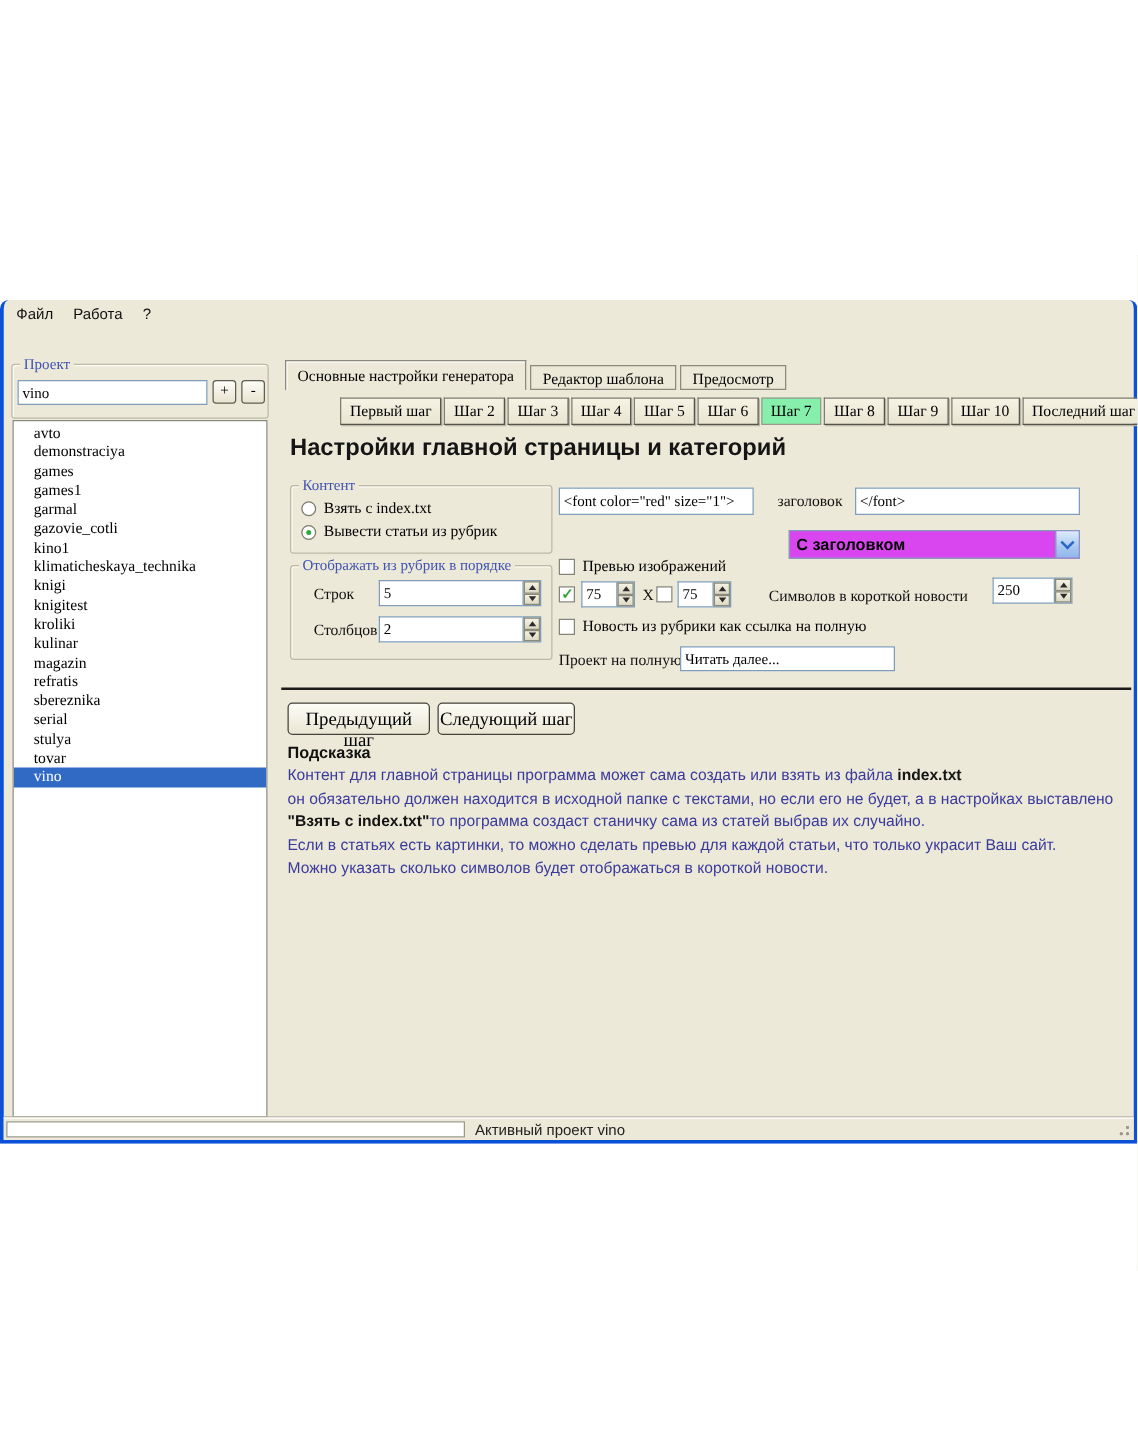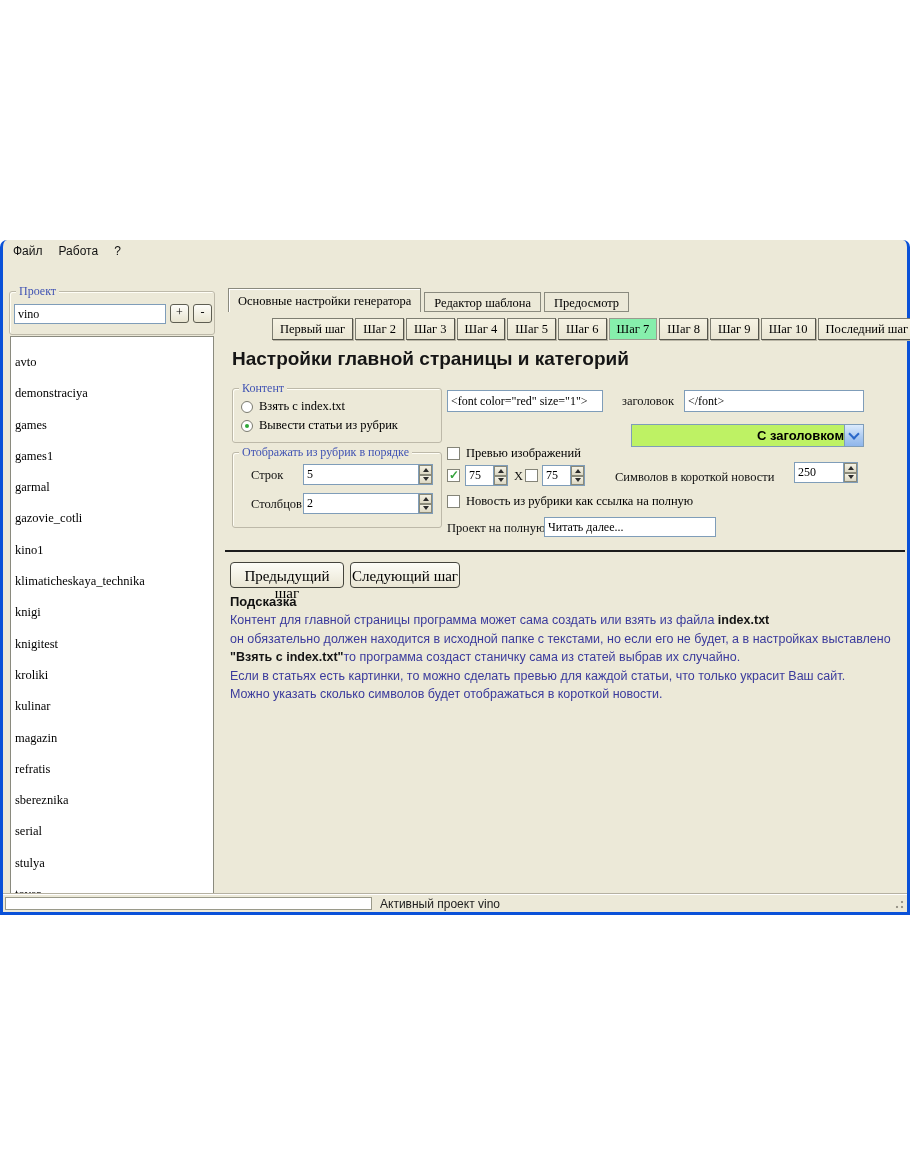--- a/index.html
+++ b/index.html
@@ -30,21 +30,21 @@
               font-family:"Liberation Serif","DejaVu Serif",serif;font-size:12px;}
   .xp-input{position:absolute;box-sizing:border-box;border:1px solid #7f9db9;background:#fff;
             font-family:"Liberation Serif","DejaVu Serif",serif;font-size:12px;padding:1px 3px;height:20px;}
   .smallbtn{position:absolute;width:19px;height:19px;box-sizing:border-box;border:1px solid #5e5e52;border-radius:3px;
             background:linear-gradient(180deg,#fdfdf9,#e8e4d0);font-size:12px;line-height:15px;text-align:center;
             font-family:"Liberation Serif","DejaVu Serif",serif;}
   
   .listbox{position:absolute;left:7px;top:48px;width:204px;bottom:1px;background:#fff;
            border:1px solid #8a8a7e;box-sizing:border-box;overflow:hidden;
            font-family:"Liberation Serif","DejaVu Serif",serif;font-size:12.5px;padding-top:2px;}
-  .list-item{height:15.3px;line-height:15.3px;padding-left:4px;white-space:nowrap;color:#000;margin-top:16px;}
+  .list-item{height:15.3px;line-height:15.3px;padding-left:16px;white-space:nowrap;color:#000;}
   .list-item.selected{background:#316ac5;color:#fff;}
   
   .tabstrip{position:absolute;left:225px;top:0;display:flex;align-items:flex-end;}
   .tab{box-sizing:border-box;border:1px solid #8a8a7e;background:#ece9d8;padding:3px 9px 4px 9px;
        font-family:"Liberation Serif","DejaVu Serif",serif;font-size:12.5px;margin-right:3px;height:20px;}
   .tab.active{height:24px;padding-top:5px;border-bottom:none;background:#ece9d8;box-shadow:inset 1px 1px 0 #fff;}
   
   .stepstrip{position:absolute;left:225px;top:30px;display:flex;padding-left:44px;}
   .step{box-sizing:border-box;border:1px solid #7d7d71;border-bottom-color:#55554c;border-right-color:#55554c;
         background:linear-gradient(180deg,#f6f3e4,#e9e5d2);padding:3px 7px;margin-right:2px;height:22px;
@@ -64,21 +64,21 @@
   .spin{position:absolute;display:flex;height:21px;box-sizing:border-box;}
   .spin input{width:calc(100% - 15px);box-sizing:border-box;border:1px solid #7f9db9;border-right:none;
               font-family:"Liberation Serif","DejaVu Serif",serif;font-size:12px;padding:1px 3px;}
   .spinbtns{width:15px;display:flex;flex-direction:column;border:1px solid #7f9db9;box-sizing:border-box;}
   .spinbtn{flex:1;background:linear-gradient(180deg,#f5f2e4,#dcd8c4);border:1px solid #8a8a7a;margin:0;
            display:flex;align-items:center;justify-content:center;}
   .spinbtn.up:before{content:"";border-left:3px solid transparent;border-right:3px solid transparent;border-bottom:4px solid #2b2b2b;}
   .spinbtn.down:before{content:"";border-left:3px solid transparent;border-right:3px solid transparent;border-top:4px solid #2b2b2b;}
   
   .dropdown{position:absolute;left:628px;top:136px;width:233px;height:23px;box-sizing:border-box;
-            border:1px solid #7f9db9;background:#bef264;display:flex;align-items:center;text-align:right;}
+            border:1px solid #7f9db9;background:#d946ef;display:flex;align-items:center;}
   .dropdown .val{flex:1;font-weight:bold;font-size:13px;padding-left:5px;}
   .dd-btn{width:18px;height:100%;background:linear-gradient(180deg,#dcebfd,#a9c8f0 60%,#8fb6ec);
           border-left:1px solid #7f9db9;display:flex;align-items:center;justify-content:center;}
   .dd-chev{width:6px;height:6px;border-right:2px solid #2a67c9;border-bottom:2px solid #2a67c9;
            transform:rotate(45deg);margin-top:-3px;}
   
   .separator{position:absolute;left:222px;top:262px;width:680px;height:2px;background:#1c1c1c;}
   .navbtn{position:absolute;height:26px;box-sizing:border-box;border:1px solid #44443c;border-radius:4px;
           background:linear-gradient(180deg,#fdfdf7,#eae6d4);font-family:"Liberation Serif","DejaVu Serif",serif;
           font-size:15px;text-align:center;padding-top:5px;}

